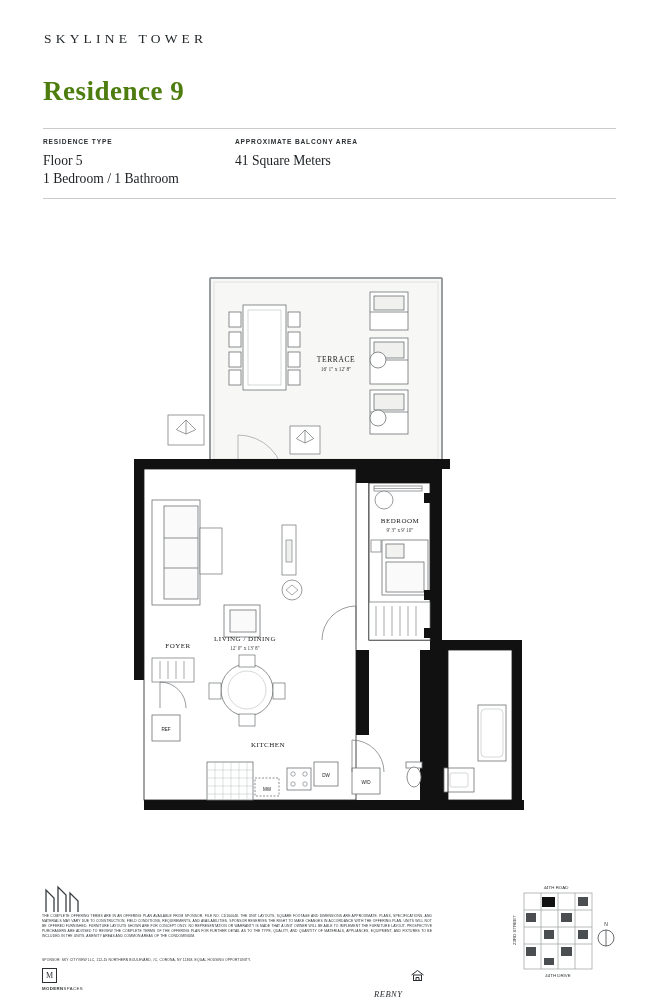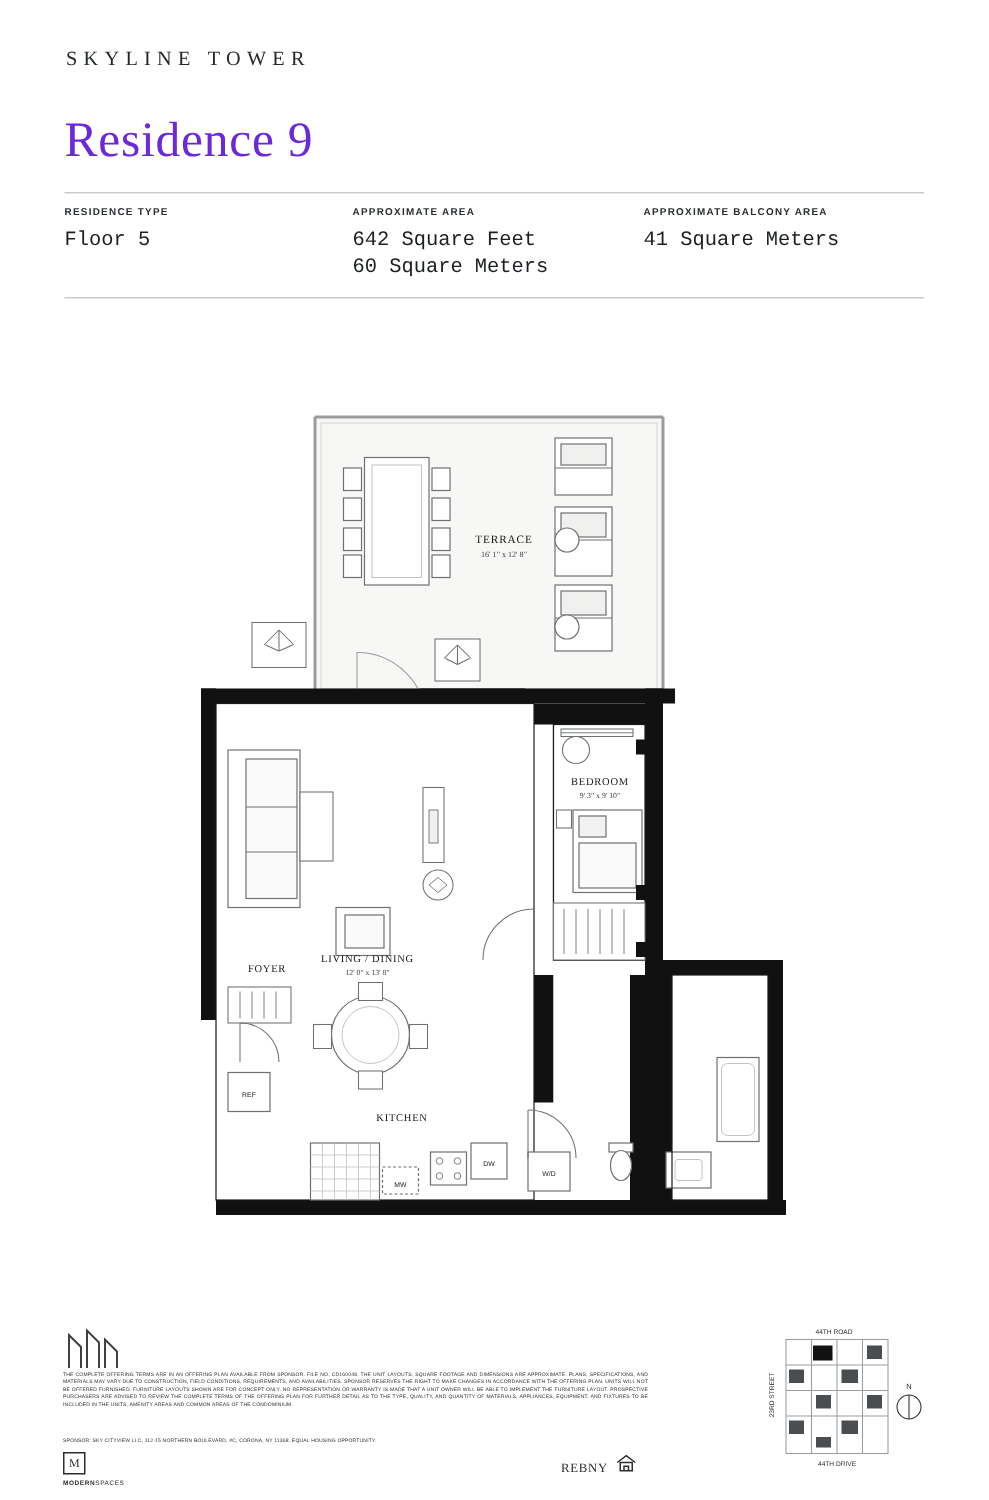--- a/index.html
+++ b/index.html
@@ -33,24 +33,24 @@
     font-size: 13.5px;
     letter-spacing: 4.2px;
     color: #23282b;
     font-weight: 400;
   }
   .title {
     position: absolute;
     left: 43px;
     top: 76px;
     font-family: "Liberation Serif", serif;
-    font-size: 33px;
+    font-size: 27px;
     letter-spacing: 0.5px;
-    color: #6d28d9;
-    font-weight: 400;
+    color: #4d7c0f;
+    font-weight: 700;
   }
   .rule {
     position: absolute;
     background: #c9ccce;
     height: 1px;
   }
   .rule-top { left: 43px; top: 128px; width: 573px; }
   .rule-bot { left: 43px; top: 198px; width: 573px; }
 
   .specs {
@@ -66,21 +66,21 @@
   .spec-col.c3 { width: 187px; }
   .spec-label {
     font-size: 6.6px;
     letter-spacing: 0.85px;
     color: #2a2e31;
     font-weight: 700;
     margin-bottom: 7px;
     text-transform: uppercase;
   }
   .spec-line {
-    font-family: Liberation Mono, monospace;
+    font-family: Liberation Serif, serif;
     font-size: 13.6px;
     line-height: 18px;
     color: #1b1f22;
   }
 
   
   .plan {
     position: absolute;
     left: 0;
     top: 250px;
@@ -137,25 +137,26 @@
     margin-top: 3px;
     font-size: 4.3px;
     letter-spacing: 0.4px;
     color: #2a2e31;
   }
   .mx-name b { font-weight: 700; }
 
   .rebny {
     position: absolute;
     left: 374px;
-    top: 103px;
+    top: 119px;
     font-family: "Liberation Serif", serif;
     font-size: 8.5px;
     letter-spacing: 0.5px;
     color: #2a2e31;
+    font-style: italic;
   }
   .eho {
     position: absolute;
     left: 410px;
     top: 98px;
     width: 15px; height: 15px;
   }
   .keymap {
     position: absolute;
     left: 508px;
@@ -172,25 +173,21 @@
   <div class="brand">SKYLINE TOWER</div>
   <div class="title">Residence 9</div>
 
   <div class="rule rule-top"></div>
   <div class="rule rule-bot"></div>
 
   <div class="specs">
     <div class="spec-col c1">
       <div class="spec-label">RESIDENCE TYPE</div>
       <div class="spec-line">Floor 5</div>
-    </div>
-    <div class="spec-col c2">
-      <div class="spec-label">APPROXIMATE AREA</div>
-      <div class="spec-line">642 Square Feet</div>
-      <div class="spec-line">60 Square Meters</div>
+      <div class="spec-line">1 Bedroom / 1 Bathroom</div>
     </div>
     <div class="spec-col c3">
       <div class="spec-label">APPROXIMATE BALCONY AREA</div>
       <div class="spec-line">41 Square Meters</div>
     </div>
   </div>
 
   <div class="plan">
     <svg width="659" height="570" viewBox="0 0 659 570" xmlns="http://www.w3.org/2000/svg">
       <g fill="none" stroke="#1a1a1a" stroke-width="1">

